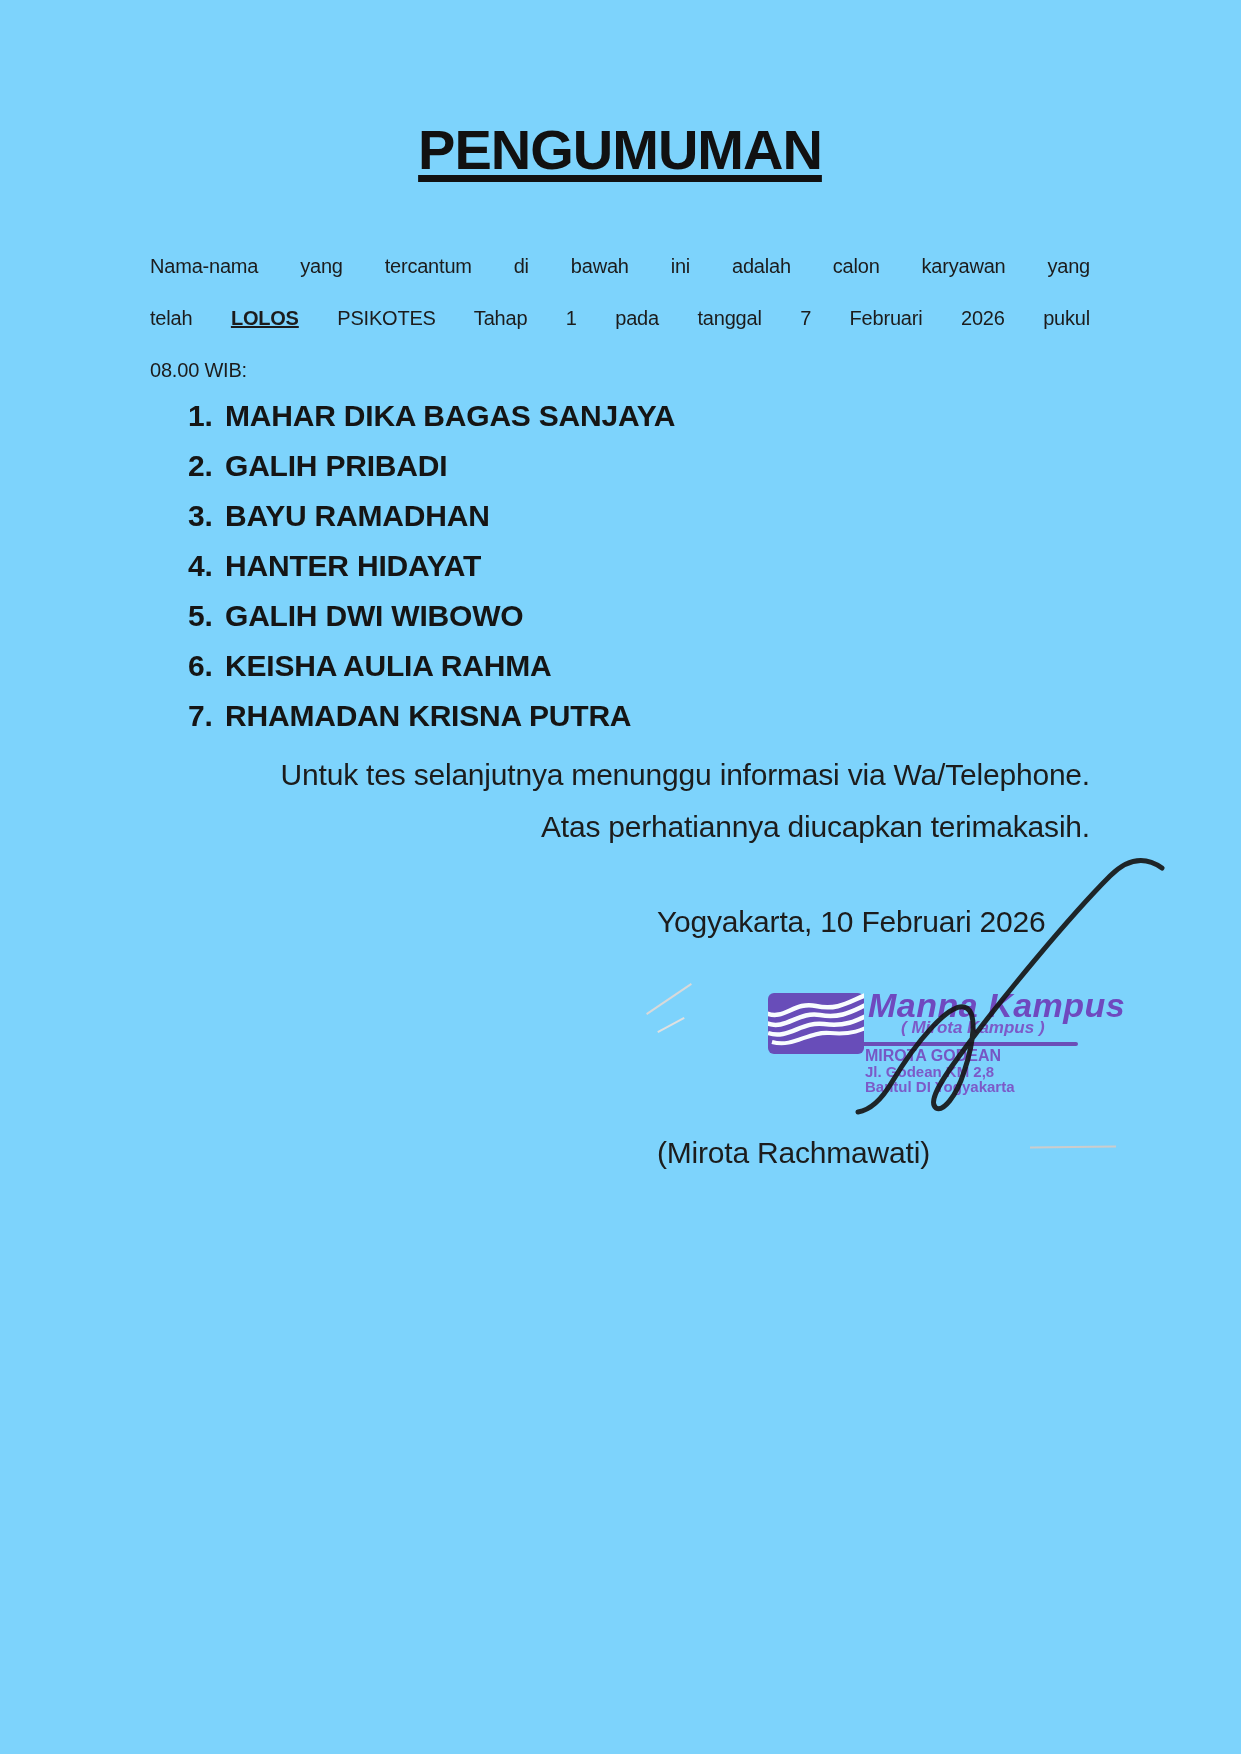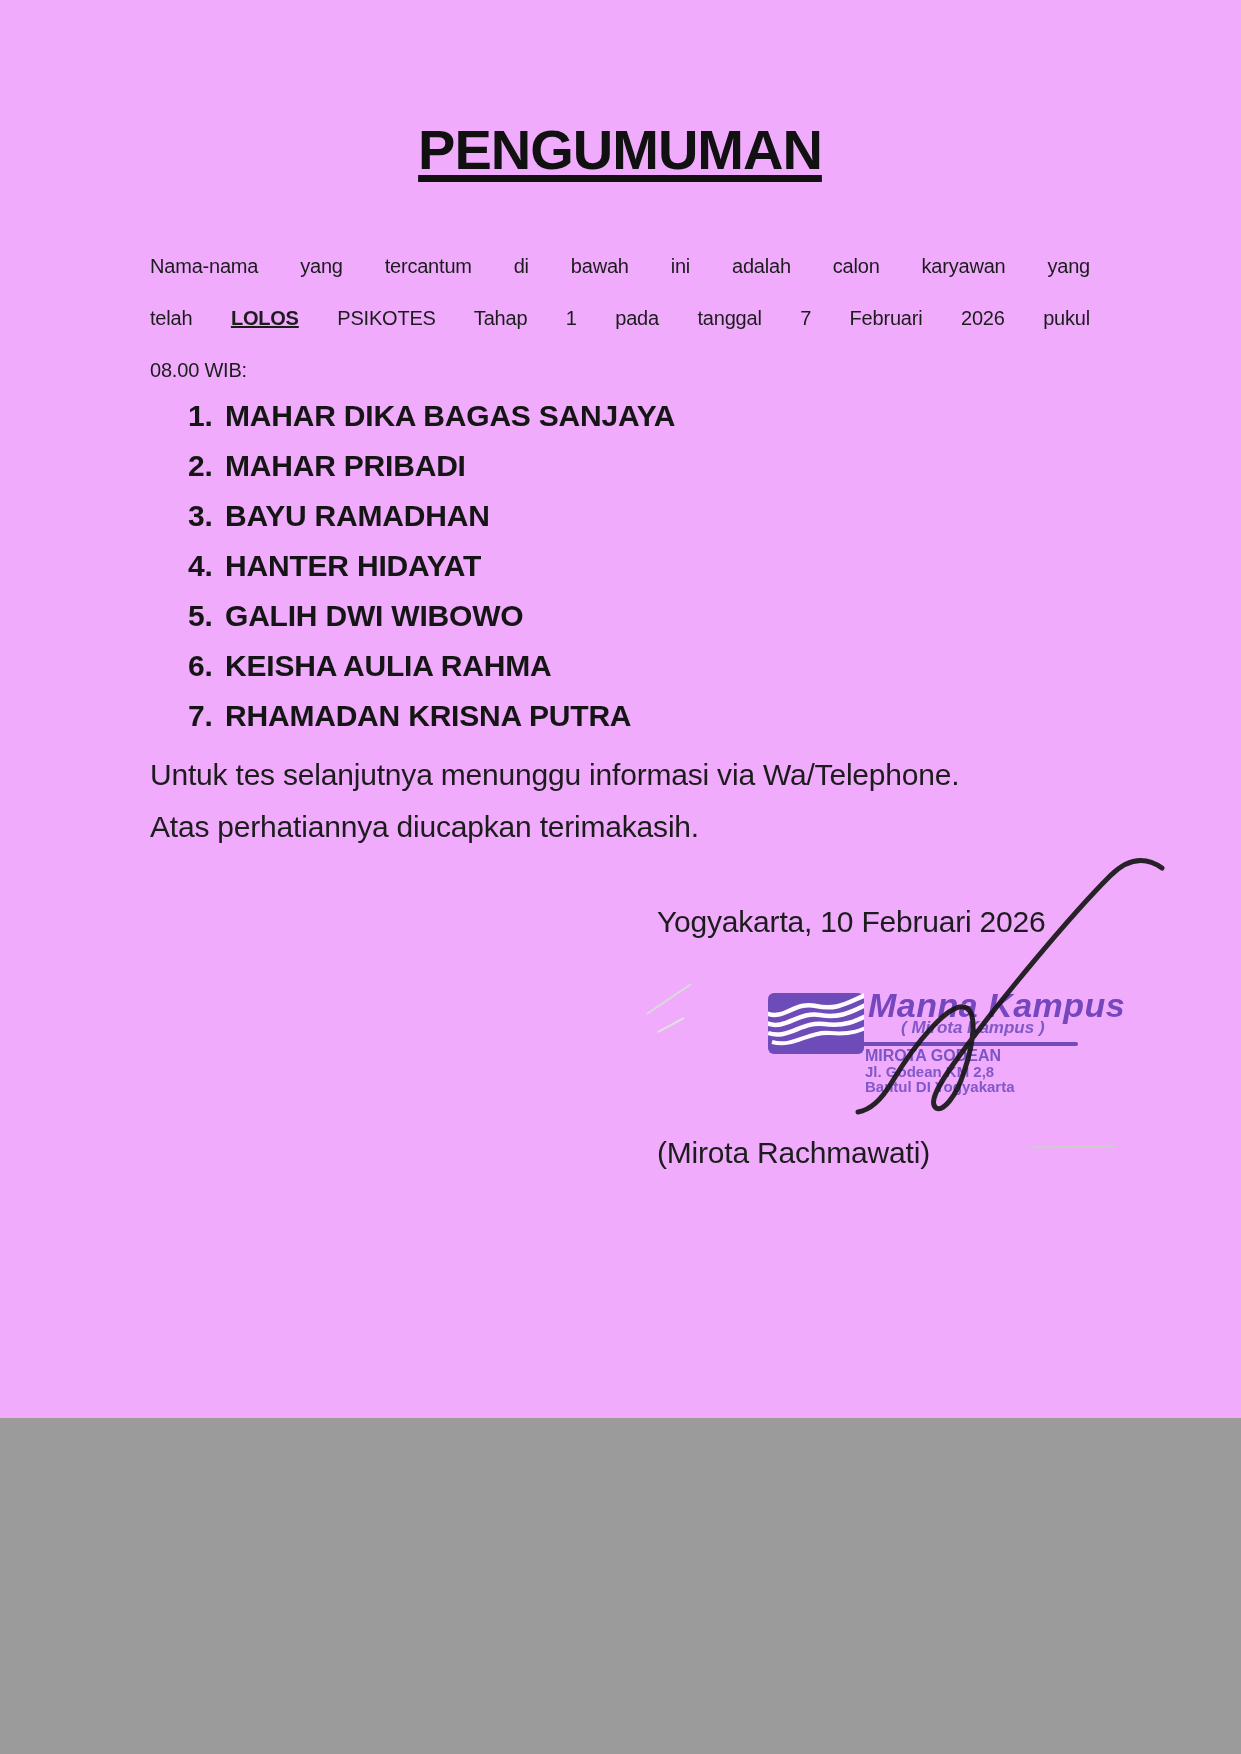--- a/index.html
+++ b/index.html
@@ -1,19 +1,19 @@
 <!DOCTYPE html>
 <html><head>
 <meta charset="utf-8">
 <style>
   html,body{margin:0;padding:0;background:#9b9b9b;}
   .page{
     position:relative;
-    width:1241px;height:1418px;
-    background:#f0abfc;
+    width:1241px;height:1754px;
+    background:#7dd3fc;
     overflow:hidden;
     font-family:"Liberation Sans", sans-serif;
     color:#1b1b1b;
   }
   
   .title-wrap{
     position:absolute;left:150px;top:118px;width:940px;
     text-align:center;
   }
   .title{
@@ -39,21 +39,21 @@
   .clist{
     position:absolute;left:150px;top:391px;width:940px;
     font-size:30px;font-weight:bold;color:#151515;
     letter-spacing:-0.2px;
   }
   .clist .row{height:50px;line-height:50px;padding-left:38px;display:flex;}
   .clist .num{width:37px;flex:0 0 37px;}
   
   .closing{
     position:absolute;left:150px;top:749px;width:940px;
-    font-size:30px;letter-spacing:-0.2px;color:#1c1c1c;
+    font-size:30px;letter-spacing:-0.2px;color:#1c1c1c;text-align:right;
   }
   .closing .line{height:52px;line-height:52px;}
   
   .sigcol{position:absolute;left:657px;width:400px;}
   .dateline{top:904px;font-size:30px;line-height:36px;color:#1c1c1c;letter-spacing:-0.2px;}
   .signer-name{top:1135px;font-size:30px;line-height:36px;color:#1c1c1c;letter-spacing:-0.2px;}
   .signer-title{
     top:1167px;font-size:31px;line-height:36px;font-weight:bold;
     font-family:"Liberation Serif", serif;color:#141414;letter-spacing:0.5px;
   }
@@ -101,21 +101,21 @@
       <div class="line"><span>08.00 WIB:</span></div>
     </div>
 
   <div class="clist">
       <div class="row">
         <span class="num">1.</span>
         <span>MAHAR DIKA BAGAS SANJAYA</span>
       </div>
       <div class="row">
         <span class="num">2.</span>
-        <span>MAHAR PRIBADI</span>
+        <span>GALIH PRIBADI</span>
       </div>
       <div class="row">
         <span class="num">3.</span>
         <span>BAYU RAMADHAN</span>
       </div>
       <div class="row">
         <span class="num">4.</span>
         <span>HANTER HIDAYAT</span>
       </div>
       <div class="row">

